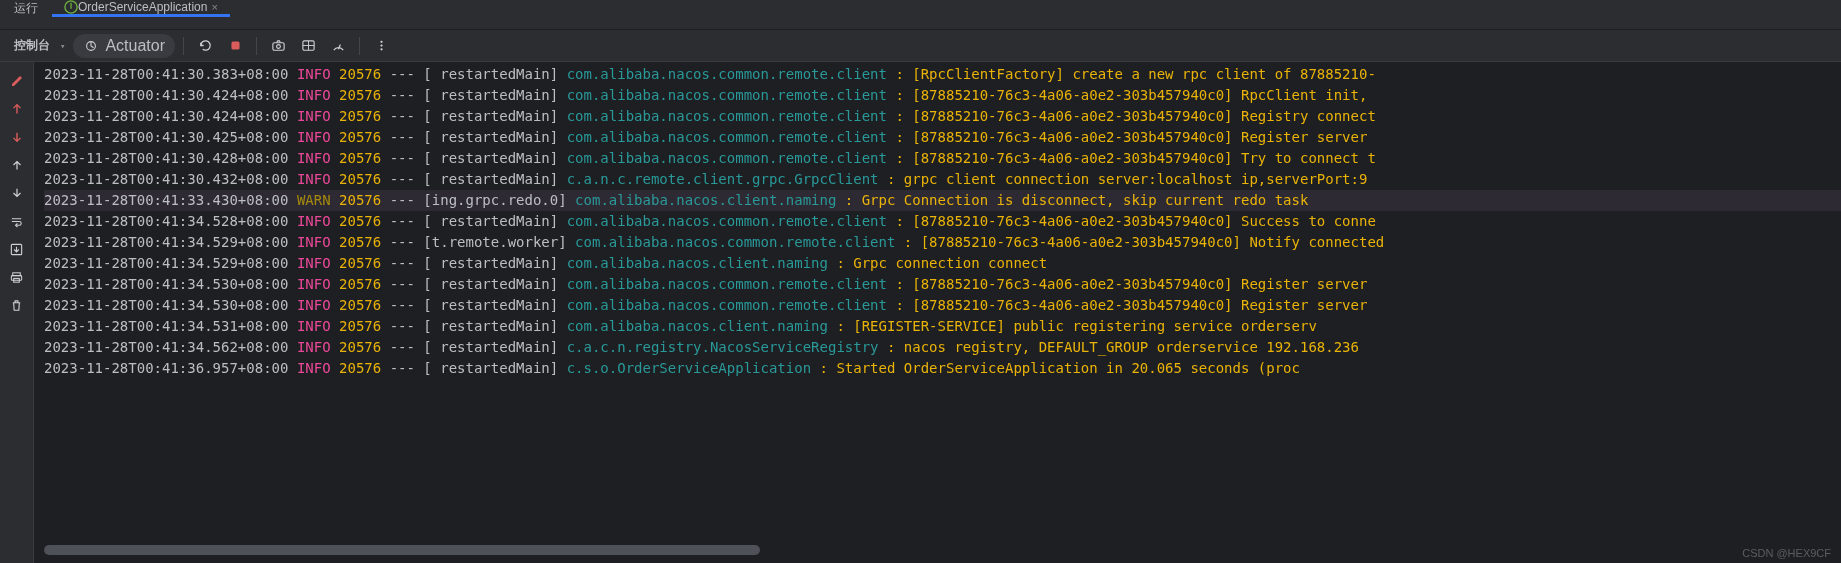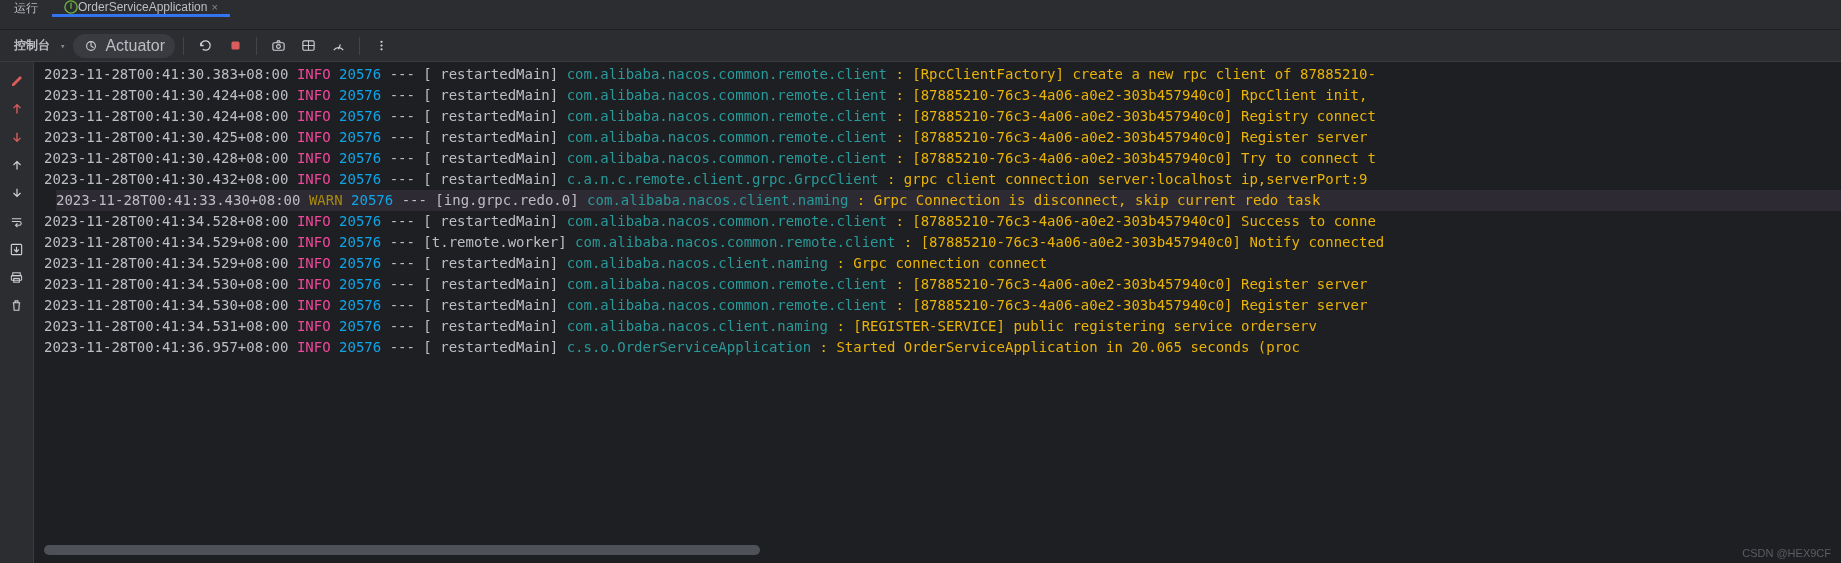--- a/index.html
+++ b/index.html
@@ -14,25 +14,25 @@
 .tb-chev { color: #888; font-size: 9px; padding-right: 4px; }
 .tb-pill { display: flex; align-items: center; gap: 6px; background: #393b40; border-radius: 14px; padding: 3px 10px; font-size: 16px; font-family: sans-serif; }
 .tb-icon { width: 16px; height: 16px; display: flex; align-items: center; justify-content: center; color: #ced0d6; }
 .tb-btn { width: 26px; height: 26px; display: flex; align-items: center; justify-content: center; border-radius: 4px; cursor: pointer; color: #ced0d6; }
 .tb-sep { width: 1px; height: 18px; background: #43454a; margin: 0 4px; }
 .content { display: flex; height: calc(100% - 62px); }
 .sidebar { width: 34px; background: #2b2d30; display: flex; flex-direction: column; align-items: center; padding-top: 6px; gap: 2px; border-right: 1px solid #393b40; }
 .sb-btn { width: 26px; height: 26px; display: flex; align-items: center; justify-content: center; border-radius: 4px; cursor: pointer; color: #ced0d6; }
 .console { flex: 1; overflow: auto; background: #1e1f22; padding: 2px 0 0 10px; font-family: "Consolas", monospace; font-size: 14px; line-height: 21px; white-space: nowrap; }
 .logline { }
-.logline.warn-line { background: #2e2a33; margin-left: 12px; }
+.logline.warn-line { background: #2e2a33; }
 .ts { color: #bcbec4; }
 .level-info { color: #ec4899; }
 .level-warn { color: #a68a0d; }
-.pid { color: #0ea5e9; }
+.pid { color: #eab308; }
 .dash { color: #bcbec4; }
 .thread { color: #bcbec4; }
 .logger { color: #299999; }
 .msg { color: #eab308; }
 .scrollbar { position: absolute; bottom: 8px; left: 44px; right: 8px; height: 10px; }
 .scrollbar-thumb { width: 40%; height: 100%; background: #4e5157; border-radius: 5px; }
 .watermark { position: absolute; bottom: 4px; right: 10px; font-size: 11px; color: #5a5d63; font-family: sans-serif; }
 </style>
 </head>
 <body>
@@ -166,20 +166,21 @@
       <div class="logline"><span class="ts">2023-11-28T00:41:30.425+08:00</span>  <span class="level-info">INFO</span> <span class="pid">20576</span> <span class="dash">---</span> <span class="thread">[  restartedMain]</span> <span class="logger">com.alibaba.nacos.common.remote.client   </span> <span class="msg">: [87885210-76c3-4a06-a0e2-303b457940c0] Register server </span></div>
       <div class="logline"><span class="ts">2023-11-28T00:41:30.428+08:00</span>  <span class="level-info">INFO</span> <span class="pid">20576</span> <span class="dash">---</span> <span class="thread">[  restartedMain]</span> <span class="logger">com.alibaba.nacos.common.remote.client   </span> <span class="msg">: [87885210-76c3-4a06-a0e2-303b457940c0] Try to connect t</span></div>
       <div class="logline"><span class="ts">2023-11-28T00:41:30.432+08:00</span>  <span class="level-info">INFO</span> <span class="pid">20576</span> <span class="dash">---</span> <span class="thread">[  restartedMain]</span> <span class="logger">c.a.n.c.remote.client.grpc.GrpcClient    </span> <span class="msg">: grpc client connection server:localhost ip,serverPort:9</span></div>
       <div class="logline warn-line"><span class="ts">2023-11-28T00:41:33.430+08:00</span>  <span class="level-warn">WARN</span> <span class="pid">20576</span> <span class="dash">---</span> <span class="thread">[ing.grpc.redo.0]</span> <span class="logger">com.alibaba.nacos.client.naming          </span> <span class="msg">: Grpc Connection is disconnect, skip current redo task </span></div>
       <div class="logline"><span class="ts">2023-11-28T00:41:34.528+08:00</span>  <span class="level-info">INFO</span> <span class="pid">20576</span> <span class="dash">---</span> <span class="thread">[  restartedMain]</span> <span class="logger">com.alibaba.nacos.common.remote.client   </span> <span class="msg">: [87885210-76c3-4a06-a0e2-303b457940c0] Success to conne</span></div>
       <div class="logline"><span class="ts">2023-11-28T00:41:34.529+08:00</span>  <span class="level-info">INFO</span> <span class="pid">20576</span> <span class="dash">---</span> <span class="thread">[t.remote.worker]</span> <span class="logger">com.alibaba.nacos.common.remote.client   </span> <span class="msg">: [87885210-76c3-4a06-a0e2-303b457940c0] Notify connected</span></div>
       <div class="logline"><span class="ts">2023-11-28T00:41:34.529+08:00</span>  <span class="level-info">INFO</span> <span class="pid">20576</span> <span class="dash">---</span> <span class="thread">[  restartedMain]</span> <span class="logger">com.alibaba.nacos.client.naming          </span> <span class="msg">: Grpc connection connect</span></div>
       <div class="logline"><span class="ts">2023-11-28T00:41:34.530+08:00</span>  <span class="level-info">INFO</span> <span class="pid">20576</span> <span class="dash">---</span> <span class="thread">[  restartedMain]</span> <span class="logger">com.alibaba.nacos.common.remote.client   </span> <span class="msg">: [87885210-76c3-4a06-a0e2-303b457940c0] Register server </span></div>
       <div class="logline"><span class="ts">2023-11-28T00:41:34.530+08:00</span>  <span class="level-info">INFO</span> <span class="pid">20576</span> <span class="dash">---</span> <span class="thread">[  restartedMain]</span> <span class="logger">com.alibaba.nacos.common.remote.client   </span> <span class="msg">: [87885210-76c3-4a06-a0e2-303b457940c0] Register server </span></div>
       <div class="logline"><span class="ts">2023-11-28T00:41:34.531+08:00</span>  <span class="level-info">INFO</span> <span class="pid">20576</span> <span class="dash">---</span> <span class="thread">[  restartedMain]</span> <span class="logger">com.alibaba.nacos.client.naming          </span> <span class="msg">: [REGISTER-SERVICE] public registering service orderserv</span></div>
+      <div class="logline"><span class="ts">2023-11-28T00:41:34.562+08:00</span>  <span class="level-info">INFO</span> <span class="pid">20576</span> <span class="dash">---</span> <span class="thread">[  restartedMain]</span> <span class="logger">c.a.c.n.registry.NacosServiceRegistry    </span> <span class="msg">: nacos registry, DEFAULT_GROUP orderservice 192.168.236</span></div>
       <div class="logline"><span class="ts">2023-11-28T00:41:36.957+08:00</span>  <span class="level-info">INFO</span> <span class="pid">20576</span> <span class="dash">---</span> <span class="thread">[  restartedMain]</span> <span class="logger">c.s.o.OrderServiceApplication            </span> <span class="msg">: Started OrderServiceApplication in 20.065 seconds (proc</span></div>
     </div>
 </div>
 
 <div class="scrollbar">
     <div class="scrollbar-thumb"></div>
   </div>
 <div class="watermark">CSDN @HEX9CF</div>
 
 </body></html>

